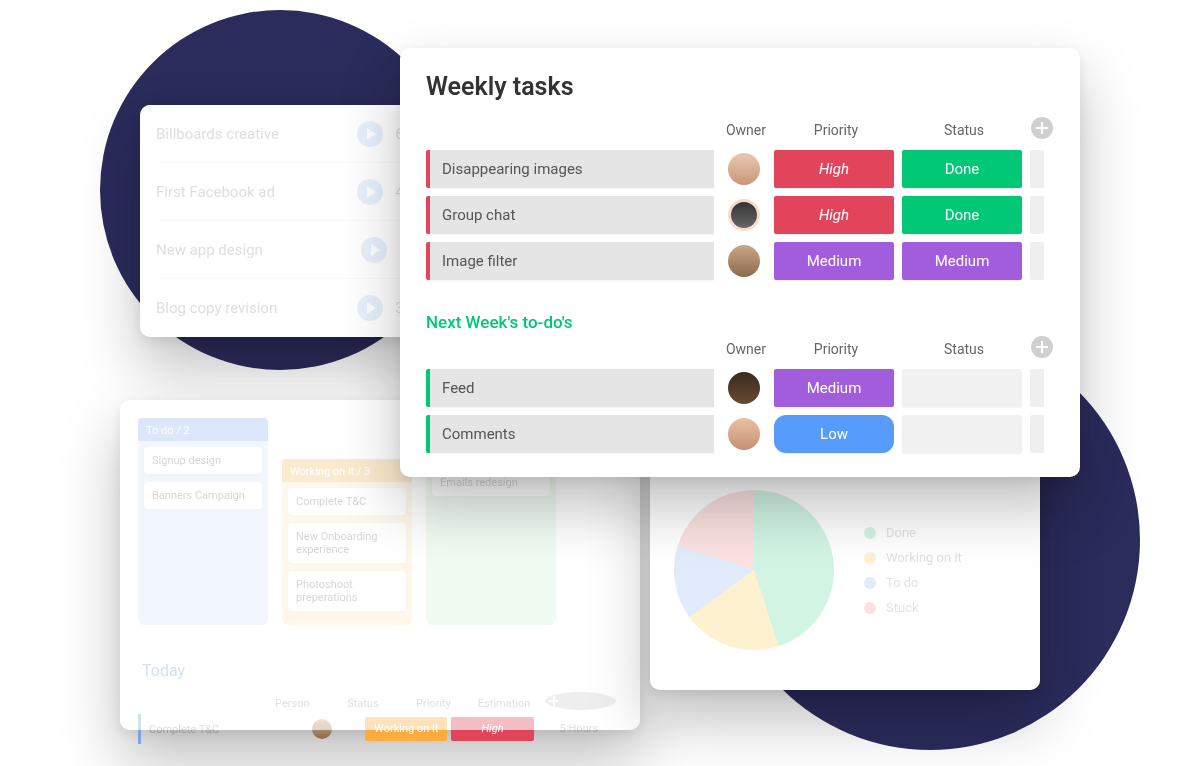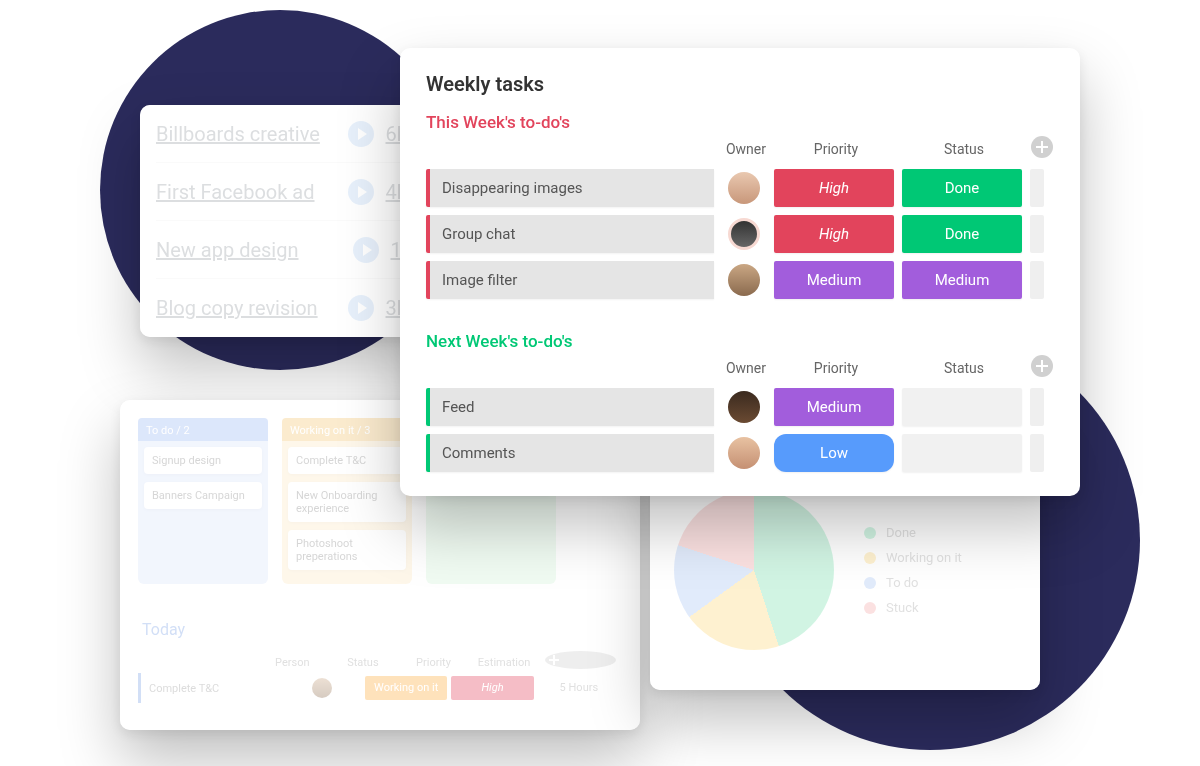--- a/index.html
+++ b/index.html
@@ -40,21 +40,21 @@
     pointer-events: none;
   }
 
   
   .time-panel {
     left: 140px; top: 105px; width: 300px; padding: 0 16px;
   }
   .time-row {
     display: flex; align-items: center; height: 58px;
     border-bottom: 1px solid #efefef; gap: 12px;
-    color: #9aa0a6; font-size: 20px; text-decoration: underline;
+    color: #9aa0a6; font-size: 15px;
   }
   .time-row:last-child { border-bottom: none; }
   .time-row .title { flex: 1; white-space: nowrap; overflow: hidden; text-overflow: ellipsis; }
   .play {
     width: 26px; height: 26px; border-radius: 50%;
     background: #b9d4f4; position: relative; flex-shrink: 0;
   }
   .play::after {
     content: ""; position: absolute; left: 10px; top: 7px;
     border-left: 9px solid #fff; border-top: 6px solid transparent; border-bottom: 6px solid transparent;
@@ -71,21 +71,21 @@
     font-size: 11px; color: #fff; padding: 6px 8px 4px; border-radius: 4px 4px 0 0; margin: -6px -6px 6px -6px;
   }
   .kc1 .kcol-hdr { background: #9bb9f2; }
   .kc2 .kcol-hdr { background: #f2c674; }
   .kc3 .kcol-hdr { background: #78d58f; }
   .kcard {
     background: #fff; border-radius: 4px; padding: 7px 8px; font-size: 11px;
     color: #8a8a8a; margin-bottom: 8px; box-shadow: 0 1px 3px rgba(0,0,0,.06);
   }
   .kc1 { background: #d9e4f9; }
-  .kc2 { background: #fbe8c4; }
+  .kc2 { background: #fbe8c4; margin-top: 41px; }
   .kc3 { background: #d4f2db; }
 
   .today-title { color: #7fa3e6; font-size: 16px; margin: 36px 0 8px 4px; }
   .today-hdr {
     display: flex; font-size: 11px; color: #a5a5a5; padding: 4px 6px; align-items: flex-end;
   }
   .today-hdr span { flex: 1; text-align: center; }
   .today-hdr span:first-child { flex: 1.6; visibility: hidden; }
   .today-row {
     display: flex; align-items: center; height: 30px; font-size: 11px;
@@ -118,21 +118,21 @@
     width: 160px; height: 160px; border-radius: 50%;
   }
   .legend { font-size: 13px; color: #a7a7a7; }
   .legend-row { display: flex; align-items: center; gap: 10px; margin: 10px 0; }
   .dot { width: 12px; height: 12px; border-radius: 50%; }
 
   
   .weekly-panel {
     left: 400px; top: 48px; width: 680px; padding: 24px 26px 18px;
   }
-  .wt-title { font-size: 20px; font-weight: 600; color: #333; margin: 0 0 16px; }
+  .wt-title { font-size: 25px; font-weight: 600; color: #333; margin: 0 0 16px; }
   .grp-title { font-size: 17px; font-weight: 500; margin: 4px 0 4px; }
   .grp-this { color: #e2445c; }
   .grp-next { color: #00c875; }
 
   .tbl-hdr {
     display: flex; align-items: center; font-size: 14px; color: #666;
     margin: 4px 0 6px;
   }
   .col-task  { flex: 0 0 290px; }
   .col-owner { flex: 0 0 60px; text-align: center; }
@@ -279,21 +279,20 @@
           <span>Stuck</span>
         </div>
       </div>
   </div>
 </div>
 
 <div class="panel weekly-panel">
   <div class="wt-title">Weekly tasks</div>
   <div id="weekly-groups">
       <div>
-        <div class="grp-title grp-this">This Week's to-do's</div>
         <div class="tbl-hdr">
           <span class="col-task"></span>
           <span class="col-owner">Owner</span>
           <span class="col-prio">Priority</span>
           <span class="col-stat">Status</span>
           <span class="col-add"><span class="plus-icon"></span></span>
         </div>
         <div class="task-row grp-this-row">
           <div class="task-name">Disappearing images</div>
           <div class="owner-cell">

